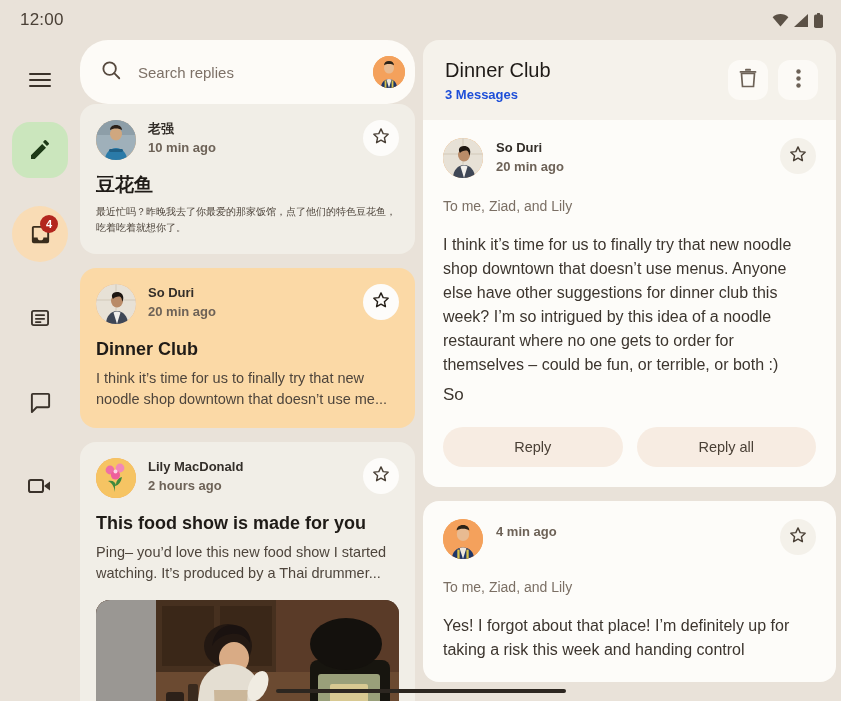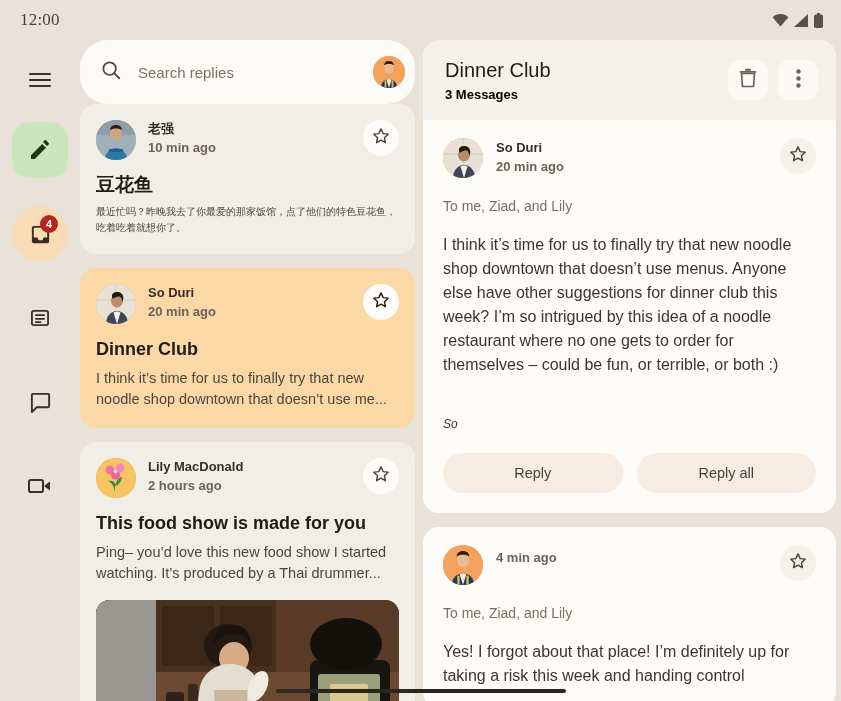--- a/index.html
+++ b/index.html
@@ -19,21 +19,21 @@
   }
 
   
   .statusbar {
     position: absolute; top: 0; left: 0; right: 0; height: 40px;
     display: flex; align-items: center; justify-content: space-between;
     padding: 0 18px 0 20px;
     z-index: 30;
   }
   .status-time {
-    font-size: 17px; color: #4a4036; letter-spacing: .2px; font-family: Liberation Serif, serif;
+    font-size: 17px; color: #4a4036; letter-spacing: .2px;
   }
   .status-icons { display: flex; align-items: center; gap: 5px; }
   .status-icons svg { display: block; }
 
   
   .rail {
     position: absolute; left: 0; top: 40px; width: 80px; bottom: 0;
     display: flex; flex-direction: column; align-items: center;
     padding-top: 12px;
     z-index: 12;
@@ -116,41 +116,41 @@
     position: absolute; left: 423px; top: 40px; right: 0; bottom: 0;
     overflow: hidden;
   }
   .detail-head {
     background: #f5f2eb; border-radius: 16px 16px 0 0;
     padding: 18px 18px 18px 22px;
     display: flex; align-items: flex-start;
     margin-right: 5px;
   }
   .dh-title { font-size: 20px; color: #1f1b17; line-height: 24px; }
-  .dh-sub { font-size: 13px; font-weight: bold; color: #000000; margin-top: 5px; }
+  .dh-sub { font-size: 13px; font-weight: bold; color: #1d4ed8; margin-top: 5px; }
   .dh-actions { margin-left: auto; display: flex; gap: 10px; padding-top: 2px; }
   .icon-btn {
     width: 40px; height: 40px; border-radius: 12px;
     background: #fcfaf6; display: flex; align-items: center; justify-content: center;
     cursor: pointer;
   }
   .msg-card {
     background: #fdfcf9; border-radius: 16px;
     margin: 0 5px 14px 0;
     padding: 18px 20px 20px 20px;
   }
   .msg-card.first { border-radius: 0 0 16px 16px; margin-top: 0; }
   .msg-head { display: flex; align-items: flex-start; }
   .msg-meta { margin-left: 13px; padding-top: 2px; flex: 1; }
   .msg-sender { font-size: 13px; font-weight: bold; color: #332e29; line-height: 16px; }
   .msg-time { font-size: 13px; font-weight: bold; color: #6d6257; line-height: 17px; margin-top: 2px; }
   .star-btn.soft { background: #f4f1ea; }
   .msg-to { font-size: 14px; color: #7b6f64; margin-top: 20px; }
   .msg-body { font-size: 16px; color: #3c352e; line-height: 24px; margin-top: 19px; }
-  .msg-sig { font-size: 12px; color: #3c352e; margin-top: 40px; font-style: italic; }
+  .msg-sig { font-size: 17px; color: #3c352e; margin-top: 8px; }
   .reply-row { display: flex; gap: 14px; margin-top: 22px; }
   .reply-btn {
     flex: 1; height: 40px; border-radius: 20px;
     background: #f7ece2; border: none; cursor: pointer;
     font-family: "Liberation Sans", sans-serif;
     font-size: 14.5px; color: #4a4036;
   }
 
   
   .handle {

